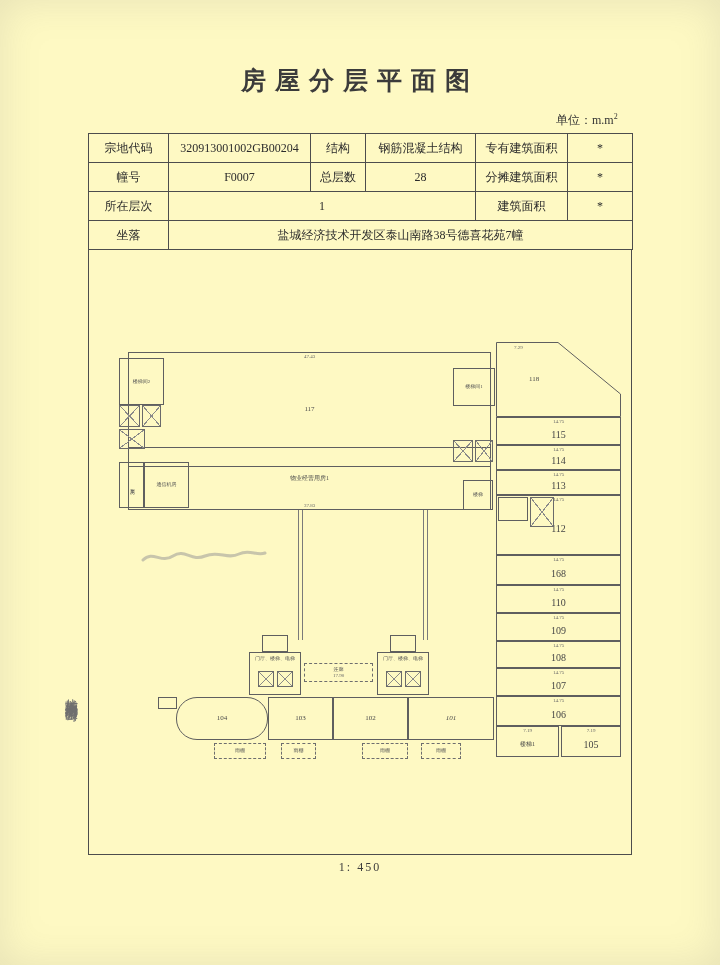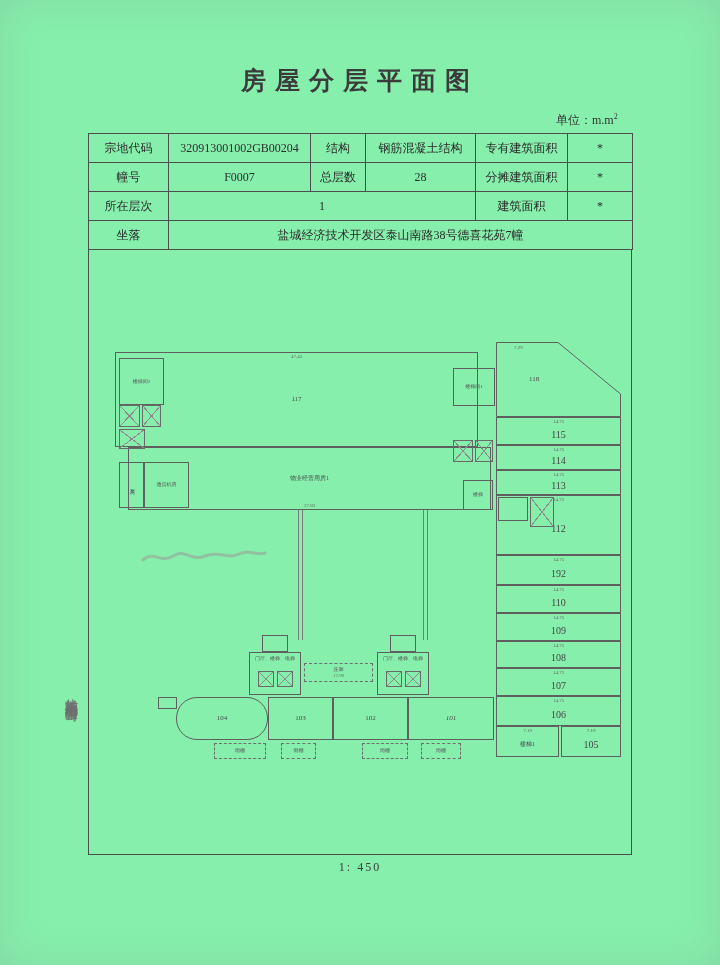--- a/index.html
+++ b/index.html
@@ -1,20 +1,20 @@
 <!DOCTYPE html>
 <html><head>
 <meta charset="utf-8">
 <style>
   * { margin:0; padding:0; box-sizing:border-box; }
   html,body { background:#d9d9d9; }
   body { font-family:"Liberation Serif","DejaVu Serif",serif; }
   .sheet {
     position:relative; width:720px; height:965px; margin:0 auto;
-    background:#86efac; color:#333; overflow:hidden;
+    background:#fef9c3; color:#333; overflow:hidden;
     box-shadow:inset 0 0 40px rgba(120,120,120,.18);
   }
   .title {
     position:absolute; top:64px; left:0; width:100%;
     text-align:center; font-size:25px; font-weight:bold;
     letter-spacing:9px; color:#3b3b3b;
   }
   .unit-note { position:absolute; top:112px; left:556px; font-size:12px; color:#343434; }
   .unit-note sup { font-size:8px; }
 
@@ -98,21 +98,21 @@
     </tr>
     <tr>
       <td>坐落</td>
       <td colspan="5" class="addr">盐城经济技术开发区泰山南路38号德喜花苑7幢</td>
     </tr>
   </tbody>
     </table>
 
   <div class="plan-frame">
 
-    <div class="room" style="left:26px;top:103px;width:363px;height:95px;">
+    <div class="room" style="left:39px;top:103px;width:363px;height:115px;">
       <div class="dim" style="position:absolute;top:1px;left:0;width:100%;text-align:center;">47.43</div>
       <div class="lbl center" style="width:100%;height:100%;">117</div>
     </div>
 
     <div class="room" style="left:39px;top:198px;width:363px;height:63px;">
       <div class="lbl center" style="width:100%;height:100%;font-size:6px;">物业经营用房1</div>
       <div class="dim" style="position:absolute;bottom:1px;left:0;width:100%;text-align:center;">37.83</div>
     </div>
 
     <div class="room" style="left:30px;top:109px;width:45px;height:47px;">
@@ -161,21 +161,21 @@
     <div class="cell" style="top:246px;height:60px;">
       <div class="dim">14.75</div>
       <div class="num">112</div>
     </div>
 
     <div class="room" style="left:409px;top:248px;width:30px;height:24px;"></div>
     <div class="xbox" style="left:441px;top:248px;width:24px;height:30px;"></div>
 
     <div class="cell" style="top:306px;height:30px;">
       <div class="dim">14.75</div>
-      <div class="num">192</div>
+      <div class="num">168</div>
     </div>
     <div class="cell" style="top:336px;height:28px;">
       <div class="dim">14.75</div>
       <div class="num">110</div>
     </div>
     <div class="cell" style="top:364px;height:28px;">
       <div class="dim">14.75</div>
       <div class="num">109</div>
     </div>
     <div class="cell" style="top:392px;height:27px;">

